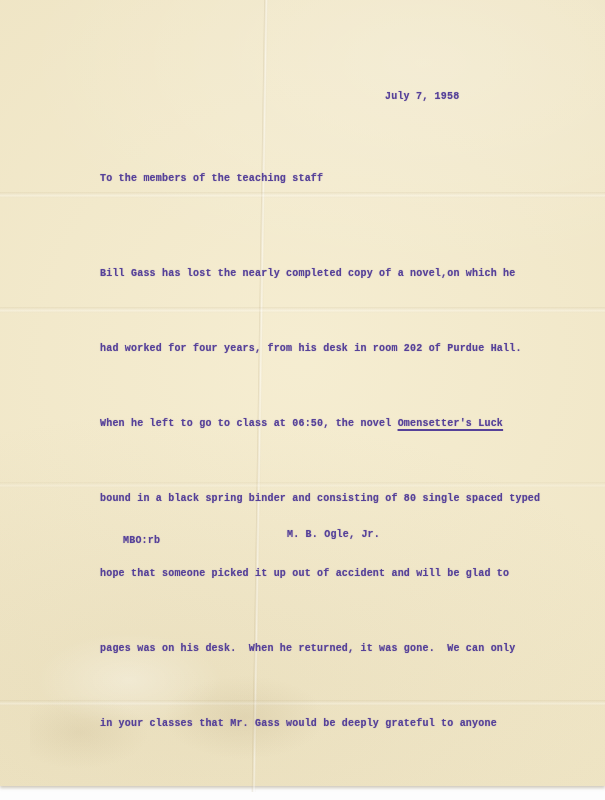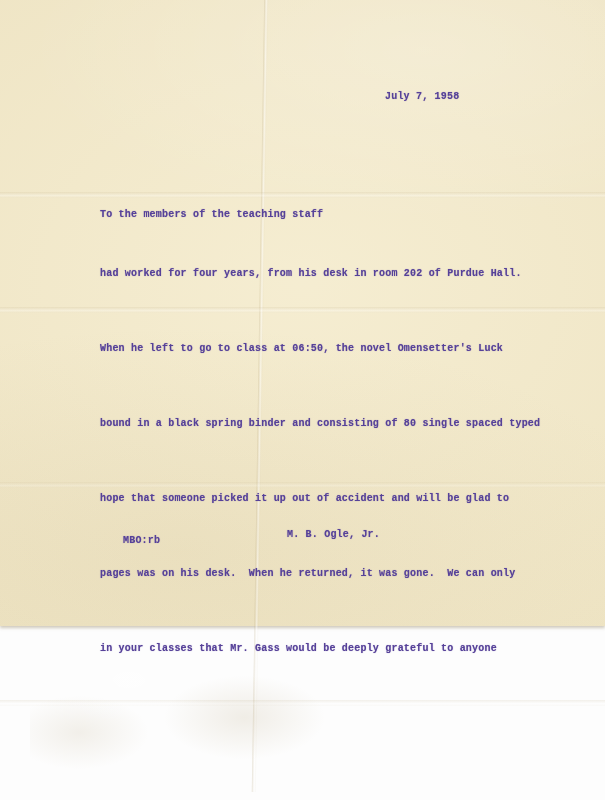--- a/index.html
+++ b/index.html
@@ -15,21 +15,21 @@
     position: relative;
     width: 605px;
     height: 800px;
     background: var(--scan_bg, #fdfdfd);
   }
   .paper {
     position: absolute;
     left: 0;
     top: 0;
     width: 605px;
-    height: 626px;
+    height: 786px;
     background:
       radial-gradient(ellipse 140% 60% at 30% 88%, rgba(178,156,104,0.10), rgba(0,0,0,0) 60%),
       radial-gradient(ellipse 120% 50% at 70% 8%, rgba(255,255,255,0.20), rgba(0,0,0,0) 55%),
       radial-gradient(ellipse 160% 120% at 50% 45%, rgba(255,252,240,0.25), rgba(186,166,116,0.16)),
       var(--paper, #f2e8c7);
     box-shadow: 0 2px 3px rgba(120,105,70,0.35);
   }
   .crease { position: absolute; pointer-events: none; }
   .crease-v {
     left: 258px;
@@ -70,24 +70,25 @@
   .typed {
     position: absolute;
     color: var(--ink, #564199);
     font-size: 10px;
     font-weight: bold;
     letter-spacing: 0.2px;
     white-space: pre;
     text-shadow: 0 0 1px rgba(86,65,153,0.55);
   }
   .date-line      { left: 385px; top: 91px; }
-  .salutation     { left: 100px; top: 173px; margin-top: 36px; }
+  .salutation     { left: 100px; top: 173px; }
   .body-paragraph { left: 100px; top: 211px; line-height: 25px; }
   .body-paragraph .line { white-space: pre; }
   .u {
+    text-decoration: underline;
     text-underline-offset: 3px;
     text-decoration-thickness: 1.5px;
   }
   .signature { left: 287px; top: 529px; }
   .initials  { left: 95px;  top: 535px; padding-left: 28px; }
 </style>
 </head>
 <body>
 
 <div class="scan">
@@ -97,20 +98,21 @@
     <div class="crease crease-h h2"></div>
     <div class="crease crease-h h3"></div>
     <div class="crease crease-h h4"></div>
     <div class="wrinkle"></div>
 
     <div class="typed date-line">July 7, 1958</div>
 
     <div class="typed salutation">To the members of the teaching staff</div>
 
     <div class="typed body-paragraph">
+      <div class="line">Bill Gass has lost the nearly completed copy of a novel,on which he</div>
       <div class="line">had worked for four years, from his desk in room 202 of Purdue Hall.</div>
       <div class="line"><span>When he left to go to class at 06:50, the novel </span><span class="u">Omensetter's Luck</span></div>
       <div class="line">bound in a black spring binder and consisting of 80 single spaced typed</div>
       <div class="line">hope that someone picked it up out of accident and will be glad to</div>
       <div class="line">pages was on his desk.  When he returned, it was gone.  We can only</div>
       <div class="line">in your classes that Mr. Gass would be deeply grateful to anyone</div>
       
     </div>
 
     <div class="typed signature">M. B. Ogle, Jr.</div>

